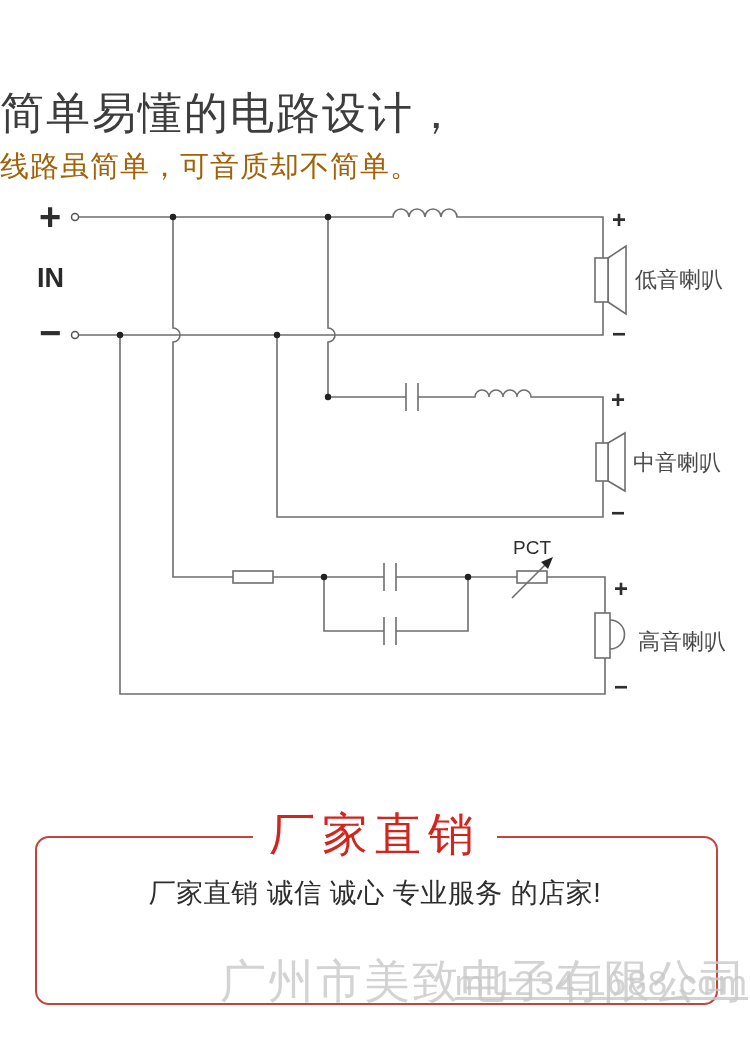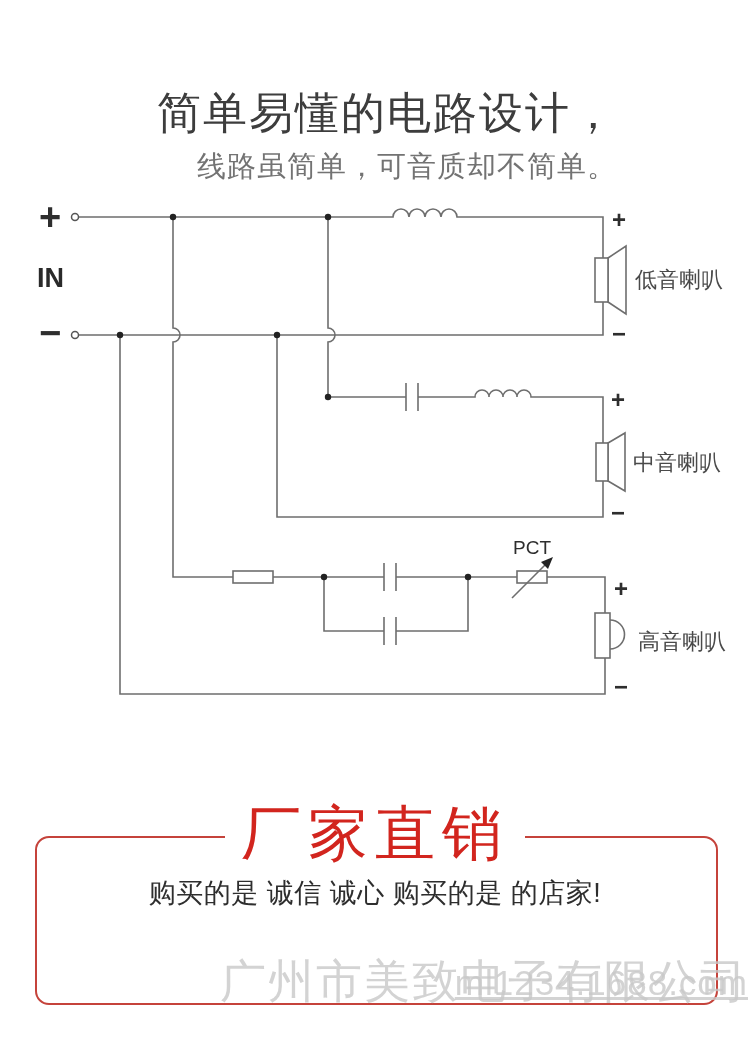--- a/index.html
+++ b/index.html
@@ -1,39 +1,39 @@
 <!DOCTYPE html>
 <html><head>
 <meta charset="utf-8">
 <style>
   html,body{margin:0;padding:0;background:#fff;}
   .page{position:relative;width:750px;height:1051px;background:#ffffff;overflow:hidden;
         font-family:"Liberation Sans","DejaVu Sans",sans-serif;}
   
-  .hdr{position:absolute;left:0;top:84px;width:617px;text-align:right;}
+  .hdr{position:absolute;left:0;top:84px;width:617px;text-align:left;}
   .hdr-title{font-size:44px;line-height:58px;color:#3d3d3d;letter-spacing:2px;font-weight:400;}
-  .hdr-sub{font-size:29px;line-height:36px;color:#737373;letter-spacing:1px;margin-top:6px;}
+  .hdr-sub{font-size:29px;line-height:36px;color:#a16207;letter-spacing:1px;margin-top:6px;}
   
   .circuit{position:absolute;left:0;top:190px;width:750px;height:560px;}
   svg .wire{stroke:#6e6e6e;stroke-width:1.6;fill:none;}
   svg .comp{stroke:#6e6e6e;stroke-width:1.6;fill:#ffffff;}
   svg .dot{fill:#222;stroke:none;}
   svg .term{fill:#fff;stroke:#555;stroke-width:1.5;}
   svg text{font-family:"Liberation Sans","DejaVu Sans",sans-serif;fill:#2e2e2e;}
   .t-big{font-size:38px;font-weight:700;}
   .t-in{font-size:27px;font-weight:700;fill:#2a2a2a;}
   .t-pm{font-size:24px;font-weight:700;}
   .t-spk{font-size:22px;fill:#4a4a4a;}
   .t-pct{font-size:19px;fill:#2e2e2e;}
   
   .promo{position:absolute;left:35px;top:836px;width:679px;height:165px;
          border:2px solid #c5433b;border-radius:14px;}
   .promo-title-row{position:absolute;left:0;top:804px;width:750px;text-align:center;z-index:2;}
   .promo-title{display:inline-block;background:#ffffff;padding:0 16px;color:#d2251e;
-               font-size:60px;font-weight:400;letter-spacing:7px;line-height:60px;}
+               font-size:46px;font-weight:400;letter-spacing:7px;line-height:60px;}
   .promo-text{position:absolute;left:40px;top:874px;width:670px;text-align:center;
               font-size:27px;line-height:38px;color:#2e2e2e;letter-spacing:0.5px;z-index:1;}
   
   .wm{position:absolute;right:2px;text-align:right;color:#c9c9c9;opacity:0.8;
       z-index:3;pointer-events:none;white-space:nowrap;}
   .wm-co{top:951px;font-size:46px;letter-spacing:2px;}
   .wm-url{top:963px;font-size:35px;letter-spacing:1px;text-decoration:underline;}
 </style>
 </head>
 <body>
@@ -104,19 +104,19 @@
     <text class="t-spk" x="638" y="459">高音喇叭</text>
 
     <text class="t-pct" x="532" y="364" text-anchor="middle">PCT</text>
   </svg>
 
   <div class="promo"></div>
   <div class="promo-title-row">
     <span class="promo-title">厂家直销</span>
   </div>
   <div class="promo-text">
-    <div>购买的是 诚信 诚心 购买的是 的店家!</div>
+    <div>厂家直销 诚信 诚心 专业服务 的店家!</div>
   </div>
 
   <div class="wm wm-co">广州市美致电子有限公司</div>
   <div class="wm wm-url">ml1234.1688.com</div>
 
 </div>
 
 </body></html>

